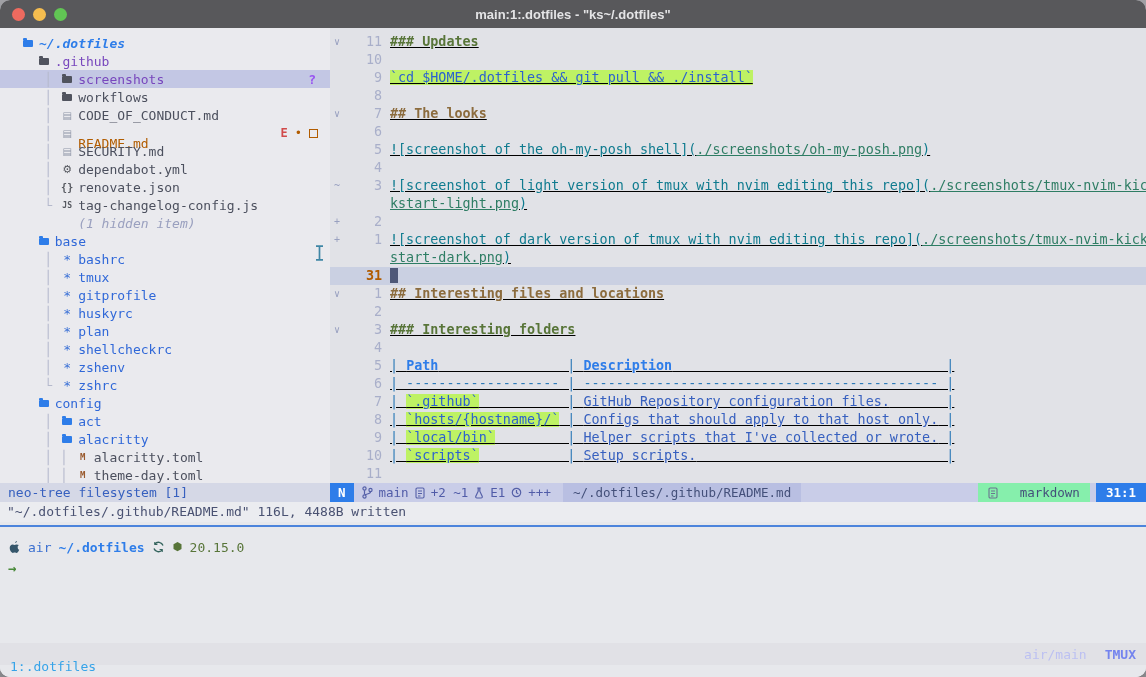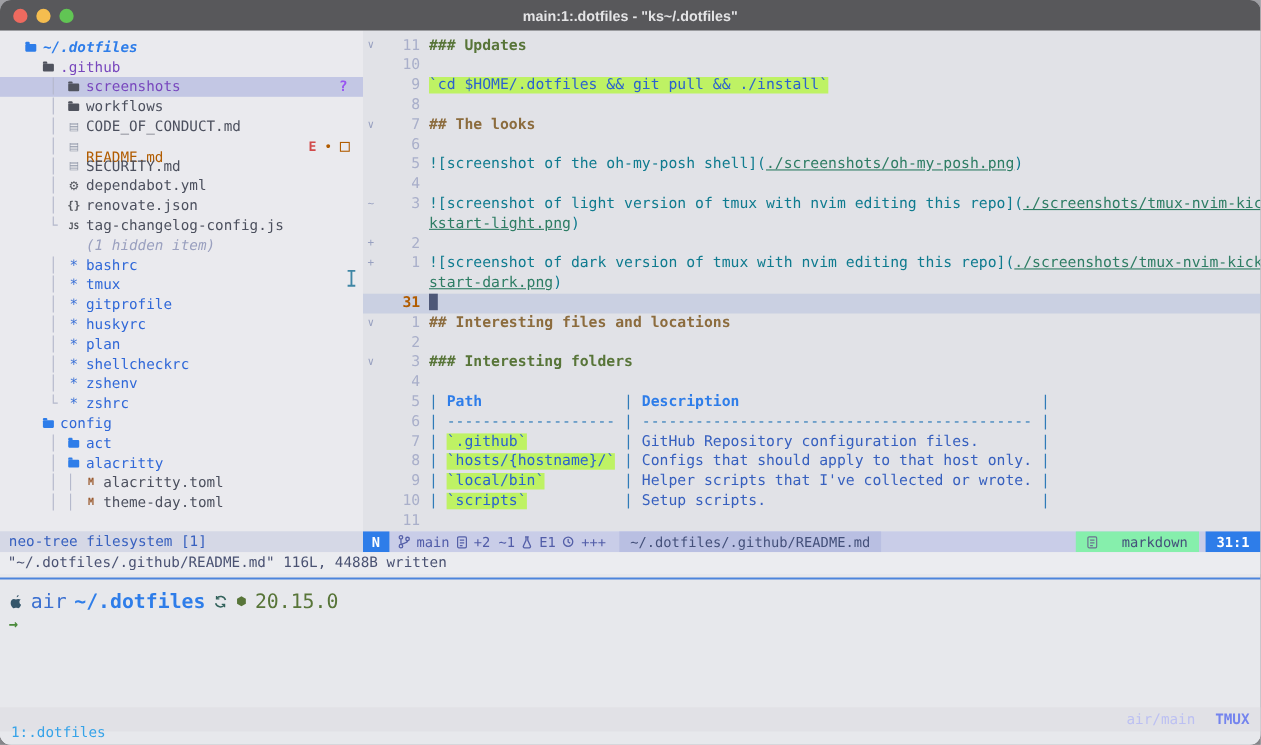--- a/index.html
+++ b/index.html
@@ -42,21 +42,21 @@
   .mk-dot{color:#b15c00;font-size:12px;}
   .mk-sq{width:7px;height:7px;border:1.5px solid #b15c00;display:inline-block;}
   
   .editor{position:absolute;left:330px;top:0;right:0;height:455px;background:#e1e2e7;
           padding-top:5px;box-sizing:border-box;font-size:13.4px;overflow:hidden;}
   .erow{display:flex;height:18px;line-height:18px;white-space:pre;}
   .erow.cl{background:#cad0e2;}
   .gut{width:15px;padding-left:4px;color:#98a0c0;font-size:10px;flex:none;}
   .num{width:33px;text-align:right;color:#a9afca;flex:none;}
   .num.cur{color:#b15c00;font-weight:bold;}
-  .txt{padding-left:8px;}
+  .txt{padding-left:8px;text-decoration:underline;}
   .sg-h2{color:#8c6c3e;font-weight:bold;}
   .sg-h3{color:#587539;font-weight:bold;}
   .sg-img{color:#0f7b8f;}
   .sg-link{color:#2e7d64;text-decoration:underline;}
   .sg-code{color:#2c62cf;background:#bef264;}
   .sg-tb{color:#2f7bb8;}
   .sg-th{color:#2e7de9;font-weight:bold;}
   .sg-td{color:#3760bf;}
   .cursor{display:inline-block;width:8px;height:15px;background:#4e5878;margin-bottom:-3px;}
   
@@ -71,21 +71,21 @@
   .sl-path{background:#b9bfe2;color:#44507a;padding:0 10px;height:100%;display:flex;align-items:center;margin-left:4px;}
   .sl-fill{flex:1;}
   .sl-ft{background:#86efac;color:#44507a;height:100%;display:flex;align-items:center;gap:22px;padding:0 10px;}
   .loc{background:#2e7de9;color:#fff;font-weight:bold;padding:0 10px;height:100%;
        display:flex;align-items:center;margin-left:6px;}
   
   .cmdline{position:absolute;left:0;right:0;top:474px;height:20px;background:#ebecf0;
            color:#4a5272;font-size:13px;line-height:20px;padding-left:7px;}
   .pane-border{position:absolute;left:0;right:0;top:497px;height:2px;background:#4c84dc;}
   .shell{position:absolute;left:0;right:0;top:499px;bottom:0;background:#e7e8ec;}
-  .prompt{display:flex;align-items:center;gap:7px;padding:10px 0 0 8px;font-size:18px;height:20px;}
+  .prompt{display:flex;align-items:center;gap:7px;padding:10px 0 0 8px;font-size:13px;height:20px;}
   .p-host{color:#3a6fd0;}
   .p-cwd{color:#2e7de9;font-weight:bold;}
   .p-ver{color:#587539;}
   .parrow{color:#4a8a3a;font-weight:bold;font-size:14px;padding-left:8px;line-height:22px;}
   .tmux-bar{position:absolute;left:0;right:0;top:615px;height:22px;background:#e1e1e6;
             display:flex;align-items:center;font-size:13px;}
   .tw{color:#36a3e8;padding-left:10px;margin-top:24px;}
   .tright{margin-left:auto;display:flex;gap:18px;padding-right:10px;align-items:center;}
   .tsession{color:#bcc0f2;}
   .tbadge{color:#7484ee;font-weight:600;}
@@ -112,20 +112,21 @@
         <div class="srow"><span class="tree">  </span><span class="iconbox"><span class="fld dark"></span></span><span class="s-purple">.github</span></div>
         <div class="srow sel"><span class="tree">   │ </span><span class="iconbox"><span class="fld dark"></span></span><span class="s-purple">screenshots</span><span class="badge">?</span></div>
         <div class="srow"><span class="tree">   │ </span><span class="iconbox"><span class="fld dark"></span></span><span class="s-default">workflows</span></div>
         <div class="srow"><span class="tree">   │ </span><span class="iconbox"><span class="fico">▤</span></span><span class="s-default">CODE_OF_CONDUCT.md</span></div>
         <div class="srow"><span class="tree">   │ </span><span class="iconbox"><span class="fico">▤</span></span><span class="s-orange">README.md</span><span class="marks"><span class="mk-e">E</span><span class="mk-dot">•</span><span class="mk-sq"></span></span></div>
         <div class="srow"><span class="tree">   │ </span><span class="iconbox"><span class="fico">▤</span></span><span class="s-default">SECURITY.md</span></div>
         <div class="srow"><span class="tree">   │ </span><span class="iconbox"><span class="gico">⚙</span></span><span class="s-default">dependabot.yml</span></div>
         <div class="srow"><span class="tree">   │ </span><span class="iconbox"><span class="brico">{}</span></span><span class="s-default">renovate.json</span></div>
         <div class="srow"><span class="tree">   └ </span><span class="iconbox"><span class="jsico">JS</span></span><span class="s-default">tag-changelog-config.js</span></div>
         <div class="srow"><span class="tree">     </span><span class="iconbox"></span><span class="s-hidden">(1 hidden item)</span></div>
+        <div class="srow"><span class="tree">  </span><span class="iconbox"><span class="fld blue"></span></span><span class="s-blue">base</span></div>
         <div class="srow"><span class="tree">   │ </span><span class="iconbox"><span class="starico">*</span></span><span class="s-blue">bashrc</span></div>
         <div class="srow"><span class="tree">   │ </span><span class="iconbox"><span class="starico">*</span></span><span class="s-blue">tmux</span></div>
         <div class="srow"><span class="tree">   │ </span><span class="iconbox"><span class="starico">*</span></span><span class="s-blue">gitprofile</span></div>
         <div class="srow"><span class="tree">   │ </span><span class="iconbox"><span class="starico">*</span></span><span class="s-blue">huskyrc</span></div>
         <div class="srow"><span class="tree">   │ </span><span class="iconbox"><span class="starico">*</span></span><span class="s-blue">plan</span></div>
         <div class="srow"><span class="tree">   │ </span><span class="iconbox"><span class="starico">*</span></span><span class="s-blue">shellcheckrc</span></div>
         <div class="srow"><span class="tree">   │ </span><span class="iconbox"><span class="starico">*</span></span><span class="s-blue">zshenv</span></div>
         <div class="srow"><span class="tree">   └ </span><span class="iconbox"><span class="starico">*</span></span><span class="s-blue">zshrc</span></div>
         <div class="srow"><span class="tree">  </span><span class="iconbox"><span class="fld blue"></span></span><span class="s-blue">config</span></div>
         <div class="srow"><span class="tree">   │ </span><span class="iconbox"><span class="fld blue"></span></span><span class="s-blue">act</span></div>

